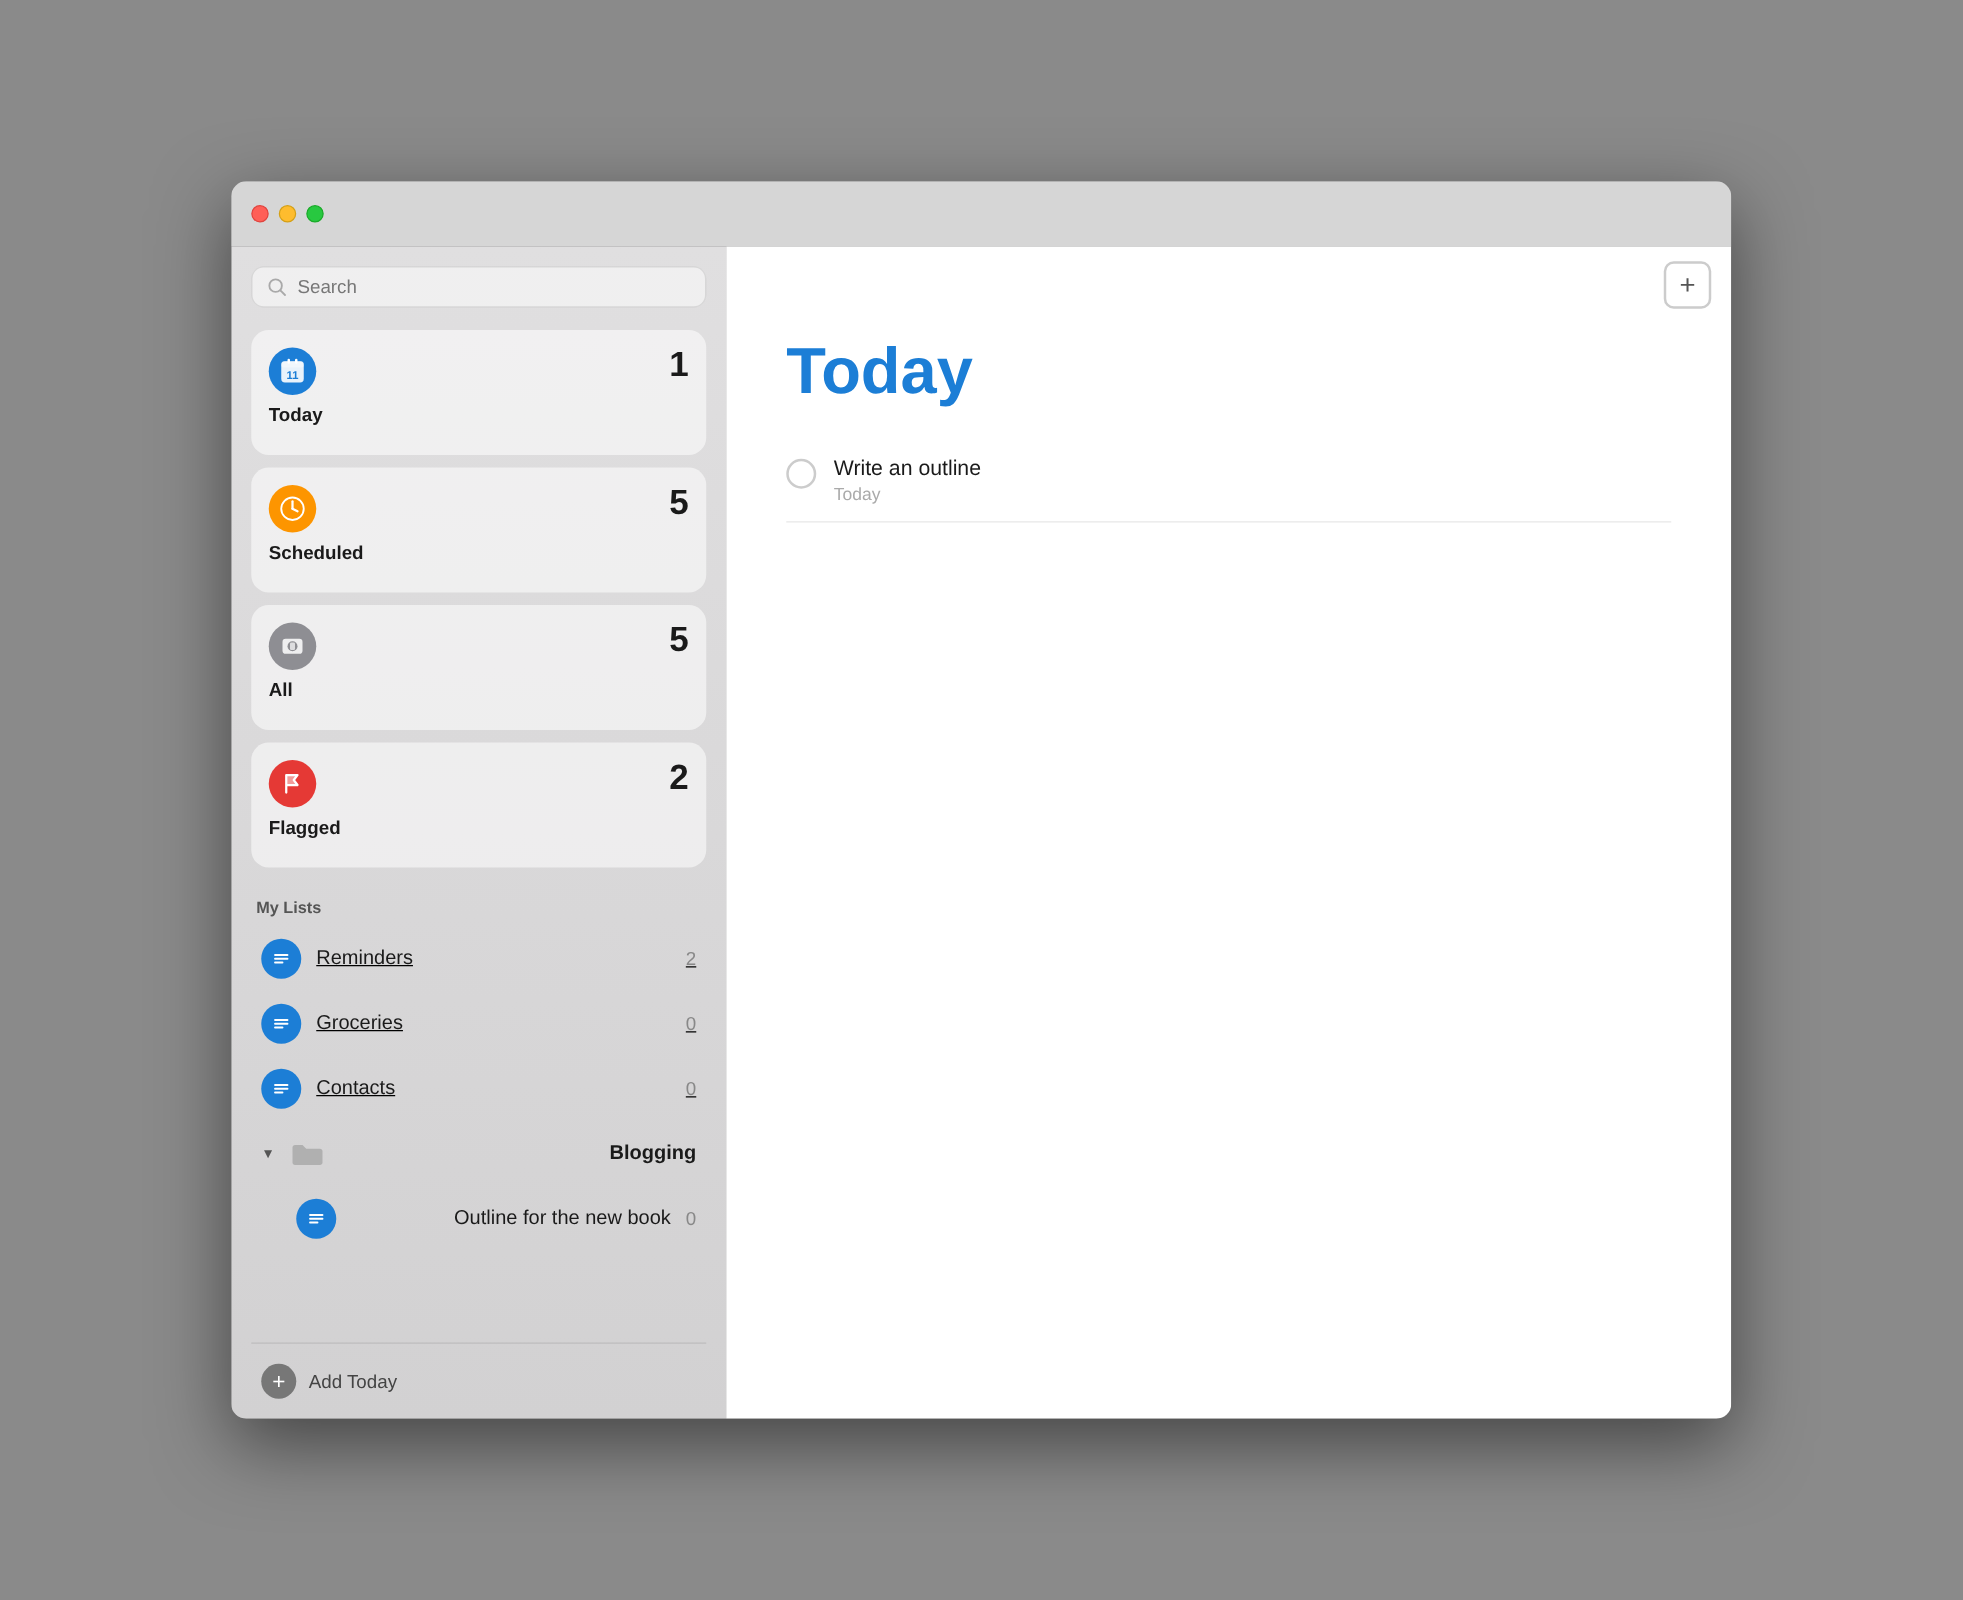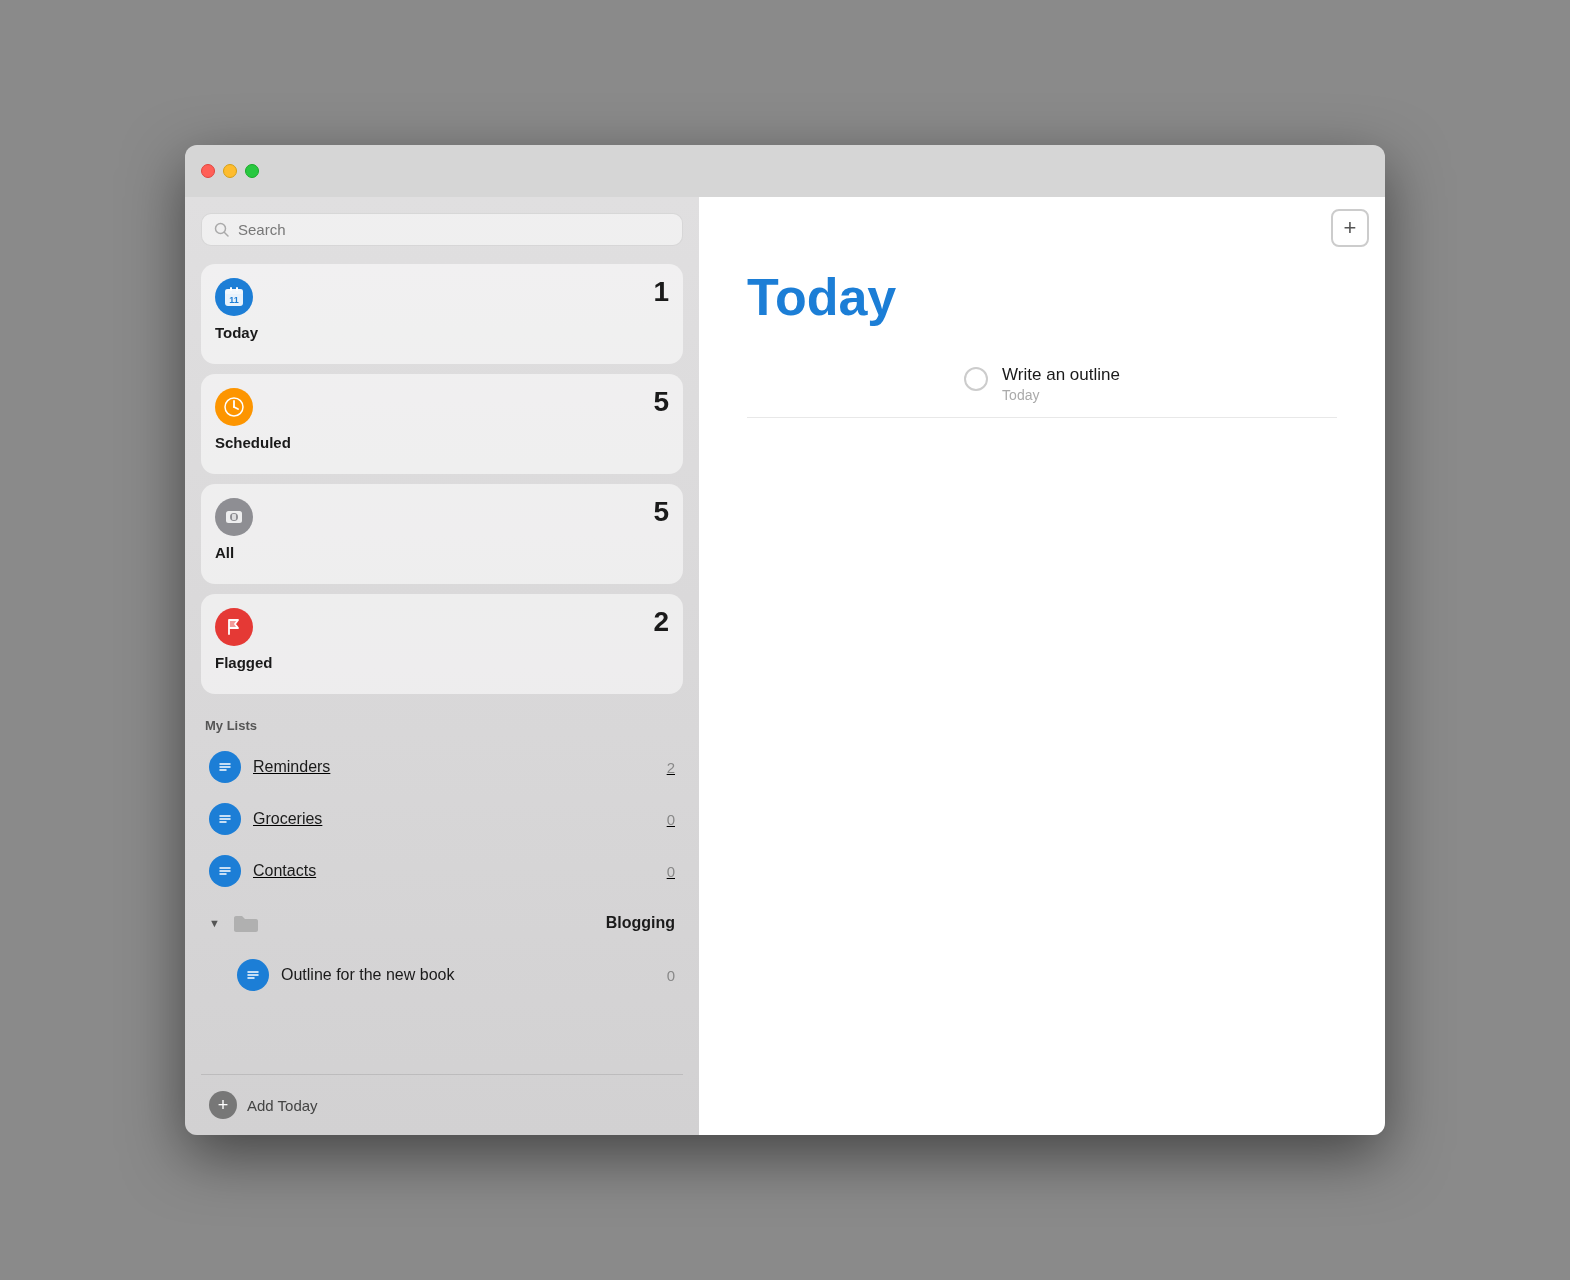--- a/index.html
+++ b/index.html
@@ -52,21 +52,21 @@
     .traffic-light.maximize { background: #28c840; border: 1px solid #1aab29; }
 
     .main-content {
       display: flex;
       flex: 1;
       overflow: hidden;
     }
 
     
     .sidebar {
-      width: 514px;
+      width: 396px;
       background: linear-gradient(180deg, #e0dfe0 0%, #d2d1d2 100%);
       display: flex;
       flex-direction: column;
       flex-shrink: 0;
       padding: 16px 16px 0 16px;
       position: relative;
     }
 
     .search-bar {
       background: rgba(255,255,255,0.5);
@@ -217,20 +217,21 @@
       text-align: right;
     }
 
     .sub-list-row {
       display: flex;
       align-items: center;
       padding: 10px 8px 10px 36px;
       border-radius: 8px;
       cursor: pointer;
       gap: 12px;
+      text-align: right;
     }
 
     .add-list-btn {
       display: flex;
       align-items: center;
       gap: 10px;
       padding: 16px 8px;
       cursor: pointer;
       border-top: 1px solid rgba(0,0,0,0.1);
       margin-top: auto;
@@ -301,21 +302,20 @@
     .task-list {
       padding: 0 48px;
     }
 
     .task-row {
       display: flex;
       align-items: flex-start;
       gap: 14px;
       padding: 14px 0;
       border-bottom: 1px solid #e8e8e8;
-      justify-content: center;
     }
 
     .task-checkbox {
       width: 24px;
       height: 24px;
       border: 2px solid #ccc;
       border-radius: 50%;
       flex-shrink: 0;
       cursor: pointer;
       margin-top: 2px;

